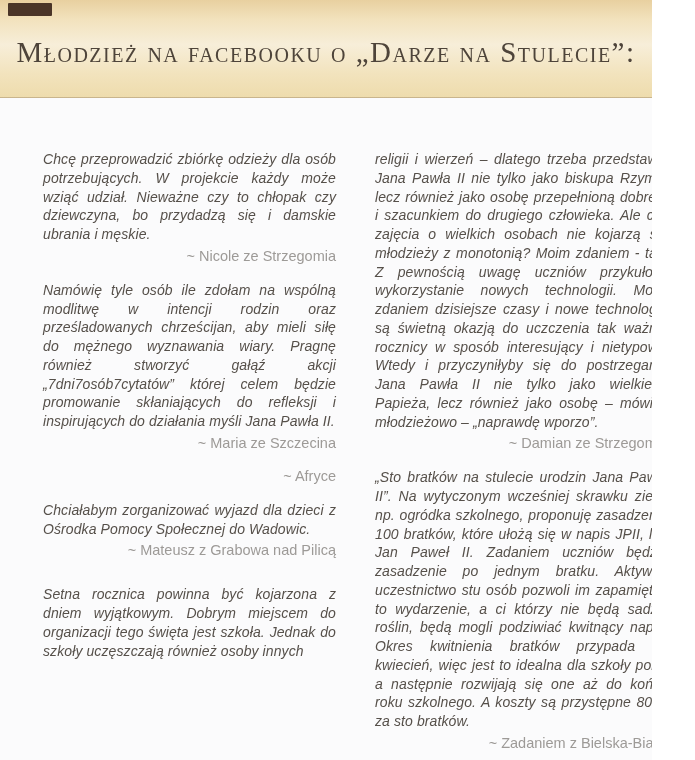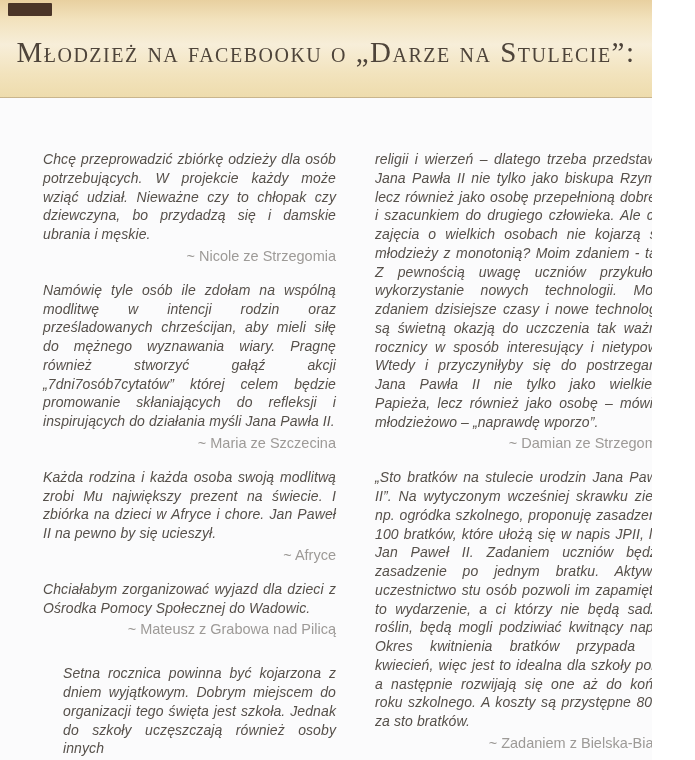--- a/index.html
+++ b/index.html
@@ -38,21 +38,21 @@
     white-space:nowrap;
   }
   .content {
     display:flex;
     padding:52px 27px 0 43px;
     gap:39px;
     box-sizing:border-box;
   }
   .col { width:293px; flex:0 0 293px; }
   .block { margin:0 0 17px 0; }
-  .block.gap-lg { margin-top:27px;margin-left:20px; }
+  .block.gap-lg { margin-top:27px; }
   .quote {
     margin:0;
     font-style:italic;
     font-size:14px;
     line-height:1.34;
     text-align:justify;
     color:var(--quote-text,#56504a);
     letter-spacing:0.1px;
   }
   .author {
@@ -80,21 +80,20 @@
         <p class="quote">Chcę przeprowadzić zbiórkę odzieży dla osób potrzebujących. W projekcie każdy może wziąć udział. Nieważne czy to chłopak czy dziewczyna, bo przydadzą się i damskie ubrania i męskie.</p>
         <p class="author">~ Nicole ze Strzegomia</p>
       </div>
 
       <div class="block">
         <p class="quote">Namówię tyle osób ile zdołam na wspólną modlitwę w intencji rodzin oraz prześladowanych chrześcijan, aby mieli siłę do mężnego wyznawania wiary. Pragnę również stworzyć gałąź akcji „7dni7osób7cytatów” której celem będzie promowanie skłaniających do refleksji i inspirujących do działania myśli Jana Pawła II.</p>
         <p class="author">~ Maria ze Szczecina</p>
       </div>
 
       <div class="block">
-        <p class="quote">Każda rodzina i każda osoba swoją modlitwą zrobi Mu największy prezent na świecie. I zbiórka na dzieci w Afryce i chore. Jan Paweł II na pewno by się ucieszył.</p>
         <p class="author">~ Afryce</p>
       </div>
 
       <div class="block">
         <p class="quote">Chciałabym zorganizować wyjazd dla dzieci z Ośrodka Pomocy Społecznej do Wadowic.</p>
         <p class="author">~ Mateusz z Grabowa nad Pilicą</p>
       </div>
 
       <div class="block gap-lg">
         <p class="quote">Setna rocznica powinna być kojarzona z dniem wyjątkowym. Dobrym miejscem do organizacji tego święta jest szkoła. Jednak do szkoły uczęszczają również osoby innych</p>

